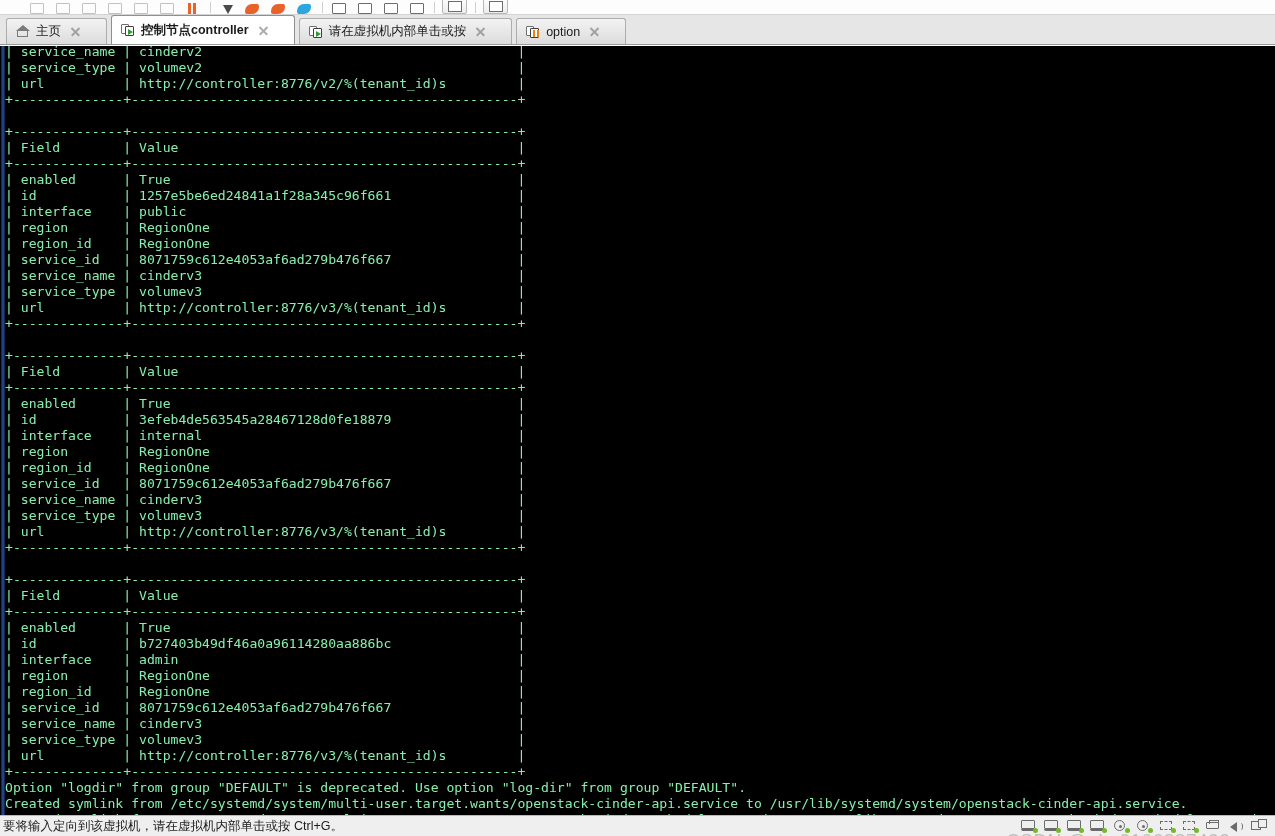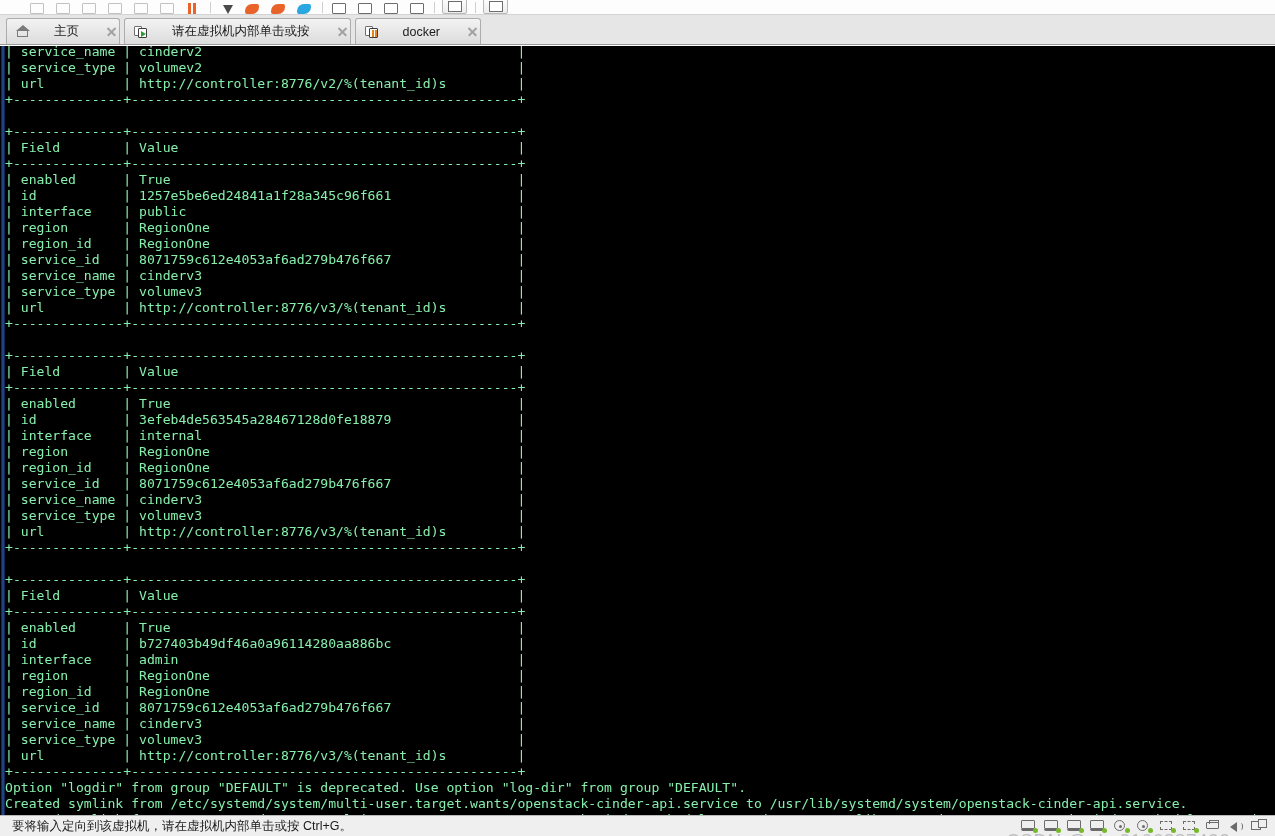--- a/index.html
+++ b/index.html
@@ -98,32 +98,31 @@
     width: 1275px; height: 30px;
     background: #e6e6e6;
     border-bottom: 1px solid #9a9a9a;
     display: flex; align-items: flex-end;
     padding-left: 6px;
     box-sizing: border-box;
   }
   .tab {
     height: 26px;
     display: flex; align-items: center;
-    padding: 0 1px 0 9px;
+    padding: 0 24px 0 9px;
     margin-right: 4px;
     border: 1px solid #adadad;
     border-bottom: none;
     border-radius: 3px 3px 0 0;
     background: linear-gradient(#f3f3f3,#dcdcdc);
     font-size: 12.5px;
     color: #1a1a1a;
     box-sizing: border-box;
     cursor: default;
     position: relative;
-    gap: 18px;
   }
   .tab.active {
     background: #ffffff;
     border-color: #8f8f8f;
     height: 29px;
     font-weight: bold;
     z-index: 3;
   }
   .tab-icon {
     width: 15px; height: 14px;
@@ -231,21 +230,21 @@
   }
 
   
   .statusbar {
     position: absolute; left: 0; top: 815px;
     width: 1275px; height: 21px;
     background: #efefef;
     border-top: 1px solid #b9b9b9;
     display: flex; align-items: center;
     box-sizing: border-box;
-    padding: 0 4px 0 12px;
+    padding: 0 4px 0 3px;
   }
   .status-text {
     font-size: 12.5px;
     color: #1b1b1b;
     white-space: nowrap;
   }
   .status-icons {
     margin-left: auto;
     display: flex; align-items: center; gap: 6px;
     padding-right: 3px;
@@ -376,41 +375,50 @@
   </div>
 
   <div class="tabbar">
 
     <div class="tab">
       <span class="tab-icon ic-home"></span>
       <span class="tab-label">主页</span>
       <span class="tab-close"></span>
     </div>
 
+    <div class="tab active">
+      <span class="tab-icon ic-vm">
+        <span class="back"></span>
+          <span class="front"></span>
+          <span class="play"></span>
+      </span>
+      <span class="tab-label">控制节点controller</span>
+      <span class="tab-close"></span>
+    </div>
 
     <div class="tab">
       <span class="tab-icon ic-vm">
         <span class="back"></span>
           <span class="front"></span>
           <span class="play"></span>
       </span>
       <span class="tab-label">请在虚拟机内部单击或按</span>
       <span class="tab-close"></span>
     </div>
 
     <div class="tab">
       <span class="tab-icon ic-vm">
         <span class="back"></span>
           <span class="front"></span>
         <span class="pausebar">
             <i></i>
             <i></i>
           </span>
       </span>
-      <span class="tab-label">docker</span>
+      <span class="tab-label">option</span>
       <span class="tab-close"></span>
     </div>
 
   </div>
 
   <div class="vmviewport">
     <div class="leftrail"></div>
     <div class="term" id="terminal-output"><div class="line">| service_name | cinderv2                                        |</div><div class="line">| service_type | volumev2                                        |</div><div class="line">| url          | http://controller:8776/v2/%(tenant_id)s         |</div><div class="line">+--------------+-------------------------------------------------+</div><div class="line">&nbsp;</div><div class="line">+--------------+-------------------------------------------------+</div><div class="line">| Field        | Value                                           |</div><div class="line">+--------------+-------------------------------------------------+</div><div class="line">| enabled      | True                                            |</div><div class="line">| id           | 1257e5be6ed24841a1f28a345c96f661                |</div><div class="line">| interface    | public                                          |</div><div class="line">| region       | RegionOne                                       |</div><div class="line">| region_id    | RegionOne                                       |</div><div class="line">| service_id   | 8071759c612e4053af6ad279b476f667                |</div><div class="line">| service_name | cinderv3                                        |</div><div class="line">| service_type | volumev3                                        |</div><div class="line">| url          | http://controller:8776/v3/%(tenant_id)s         |</div><div class="line">+--------------+-------------------------------------------------+</div><div class="line">&nbsp;</div><div class="line">+--------------+-------------------------------------------------+</div><div class="line">| Field        | Value                                           |</div><div class="line">+--------------+-------------------------------------------------+</div><div class="line">| enabled      | True                                            |</div><div class="line">| id           | 3efeb4de563545a28467128d0fe18879                |</div><div class="line">| interface    | internal                                        |</div><div class="line">| region       | RegionOne                                       |</div><div class="line">| region_id    | RegionOne                                       |</div><div class="line">| service_id   | 8071759c612e4053af6ad279b476f667                |</div><div class="line">| service_name | cinderv3                                        |</div><div class="line">| service_type | volumev3                                        |</div><div class="line">| url          | http://controller:8776/v3/%(tenant_id)s         |</div><div class="line">+--------------+-------------------------------------------------+</div><div class="line">&nbsp;</div><div class="line">+--------------+-------------------------------------------------+</div><div class="line">| Field        | Value                                           |</div><div class="line">+--------------+-------------------------------------------------+</div><div class="line">| enabled      | True                                            |</div><div class="line">| id           | b727403b49df46a0a96114280aa886bc                |</div><div class="line">| interface    | admin                                           |</div><div class="line">| region       | RegionOne                                       |</div><div class="line">| region_id    | RegionOne                                       |</div><div class="line">| service_id   | 8071759c612e4053af6ad279b476f667                |</div><div class="line">| service_name | cinderv3                                        |</div><div class="line">| service_type | volumev3                                        |</div><div class="line">| url          | http://controller:8776/v3/%(tenant_id)s         |</div><div class="line">+--------------+-------------------------------------------------+</div><div class="line">Option "logdir" from group "DEFAULT" is deprecated. Use option "log-dir" from group "DEFAULT".</div><div class="line">Created symlink from /etc/systemd/system/multi-user.target.wants/openstack-cinder-api.service to /usr/lib/systemd/system/openstack-cinder-api.service.</div><div class="line">Created symlink from /etc/systemd/system/multi-user.target.wants/openstack-cinder-scheduler.service to /usr/lib/systemd/system/openstack-cinder-scheduler.servic</div></div>
   </div>
 

